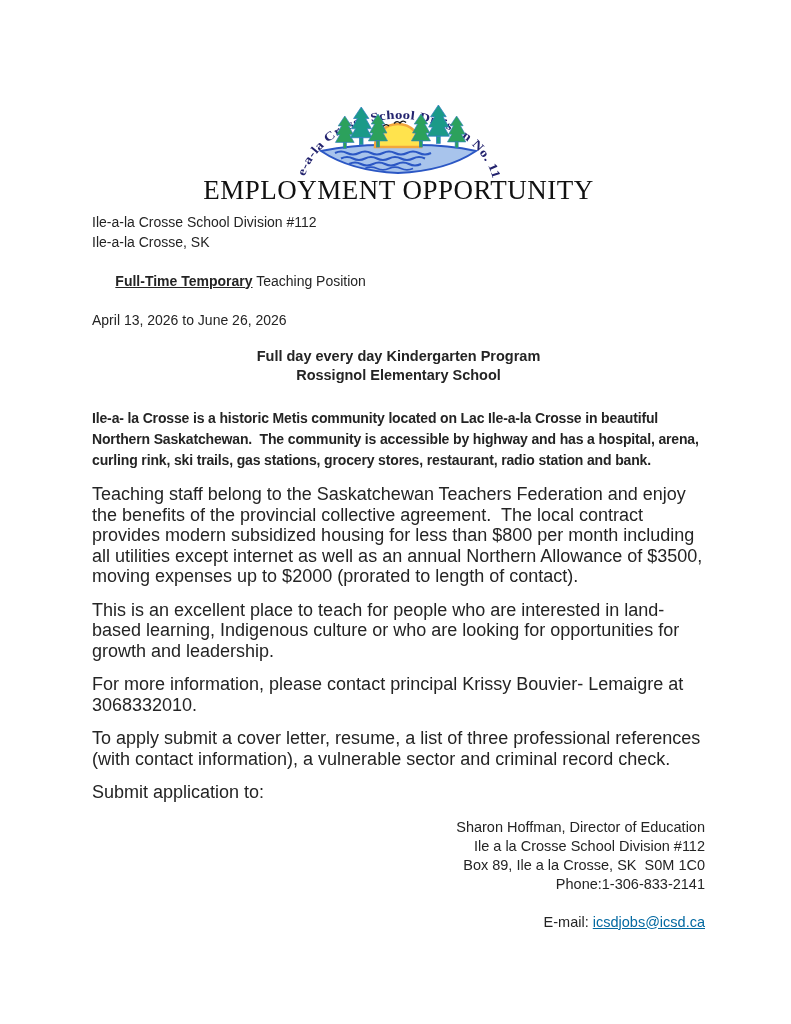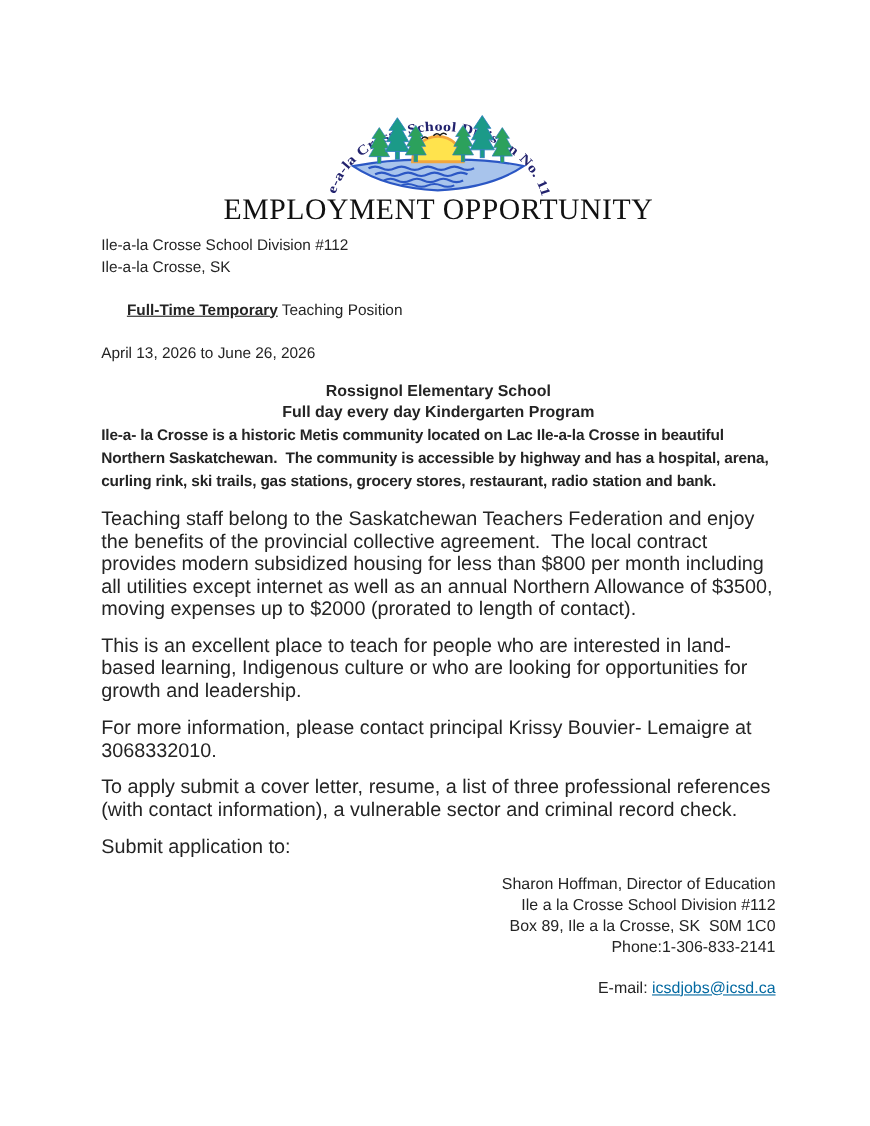--- a/index.html
+++ b/index.html
@@ -34,21 +34,21 @@
     white-space: pre-wrap;
   }
   .underline { text-decoration: underline; font-weight: bold; }
   .program-block { margin-top: 17px; }
   .program-line {
     text-align: center;
     font-weight: bold;
     font-size: 14.5px;
     line-height: 19px;
   }
-  .body-block { }
+  .body-block { margin-top: 23px; }
   .para {
     margin: 0 0 13px 0;
     font-size: 18px;
     line-height: 20.5px;
     white-space: pre-wrap;
   }
   .para-lead {
     font-weight: bold;
     font-size: 14px;
     letter-spacing: -0.15px;
@@ -120,22 +120,22 @@
   <div class="sub-block">
     <div class="sub-line">Ile-a-la Crosse School Division #112</div>
     <div class="sub-line">Ile-a-la Crosse, SK</div>
     <div class="sub-line">
       <span class="underline">Full-Time Temporary</span><span> Teaching Position</span>
     </div>
     <div class="sub-line">April 13, 2026 to June 26, 2026</div>
   </div>
 
   <div class="program-block">
+    <div class="program-line">Full day every day Kindergarten Program</div>
     <div class="program-line">Rossignol Elementary School</div>
-    <div class="program-line">Full day every day Kindergarten Program</div>
   </div>
 
   <div class="body-block">
     <p class="para para-lead">Ile-a- la Crosse is a historic Metis community located on Lac Ile-a-la Crosse in beautiful Northern Saskatchewan.  The community is accessible by highway and has a hospital, arena, curling rink, ski trails, gas stations, grocery stores, restaurant, radio station and bank.</p>
     <p class="para">Teaching staff belong to the Saskatchewan Teachers Federation and enjoy the benefits of the provincial collective agreement.  The local contract provides modern subsidized housing for less than $800 per month including all utilities except internet as well as an annual Northern Allowance of $3500, moving expenses up to $2000 (prorated to length of contact).</p>
     <p class="para">This is an excellent place to teach for people who are interested in land-based learning, Indigenous culture or who are looking for opportunities for growth and leadership.</p>
     <p class="para">For more information, please contact principal Krissy Bouvier- Lemaigre at 3068332010.</p>
     <p class="para">To apply submit a cover letter, resume, a list of three professional references (with contact information), a vulnerable sector and criminal record check.</p>
     <p class="para">Submit application to:</p>
   </div>

